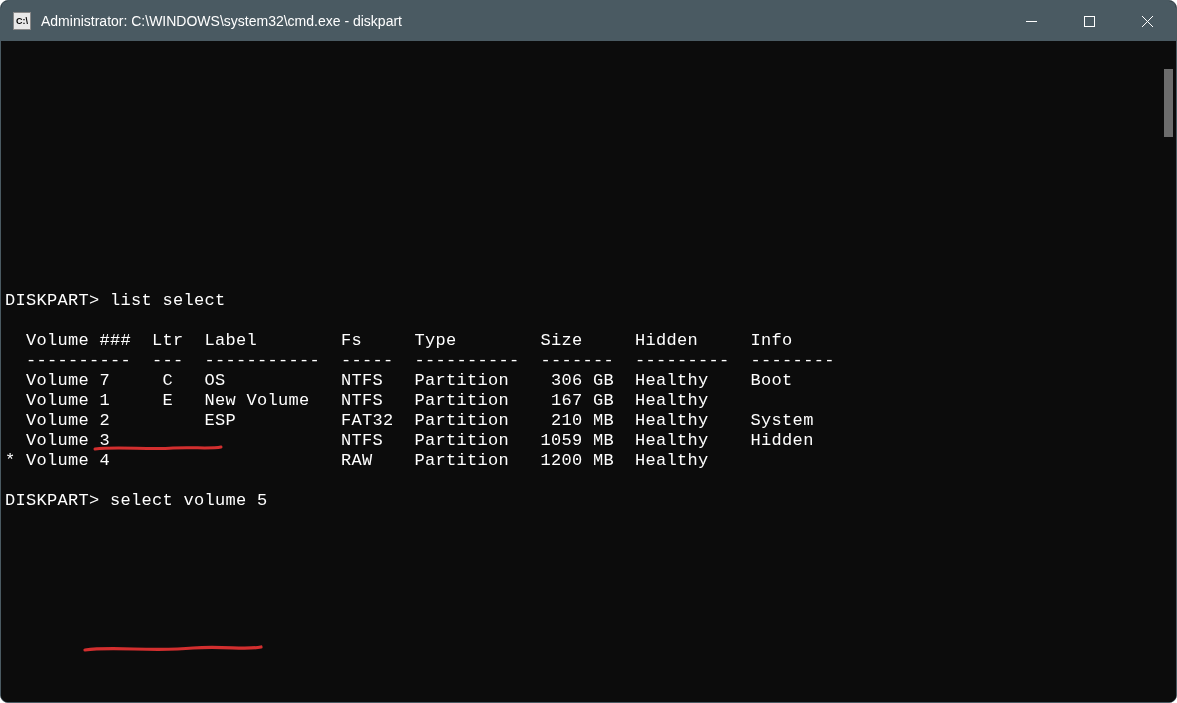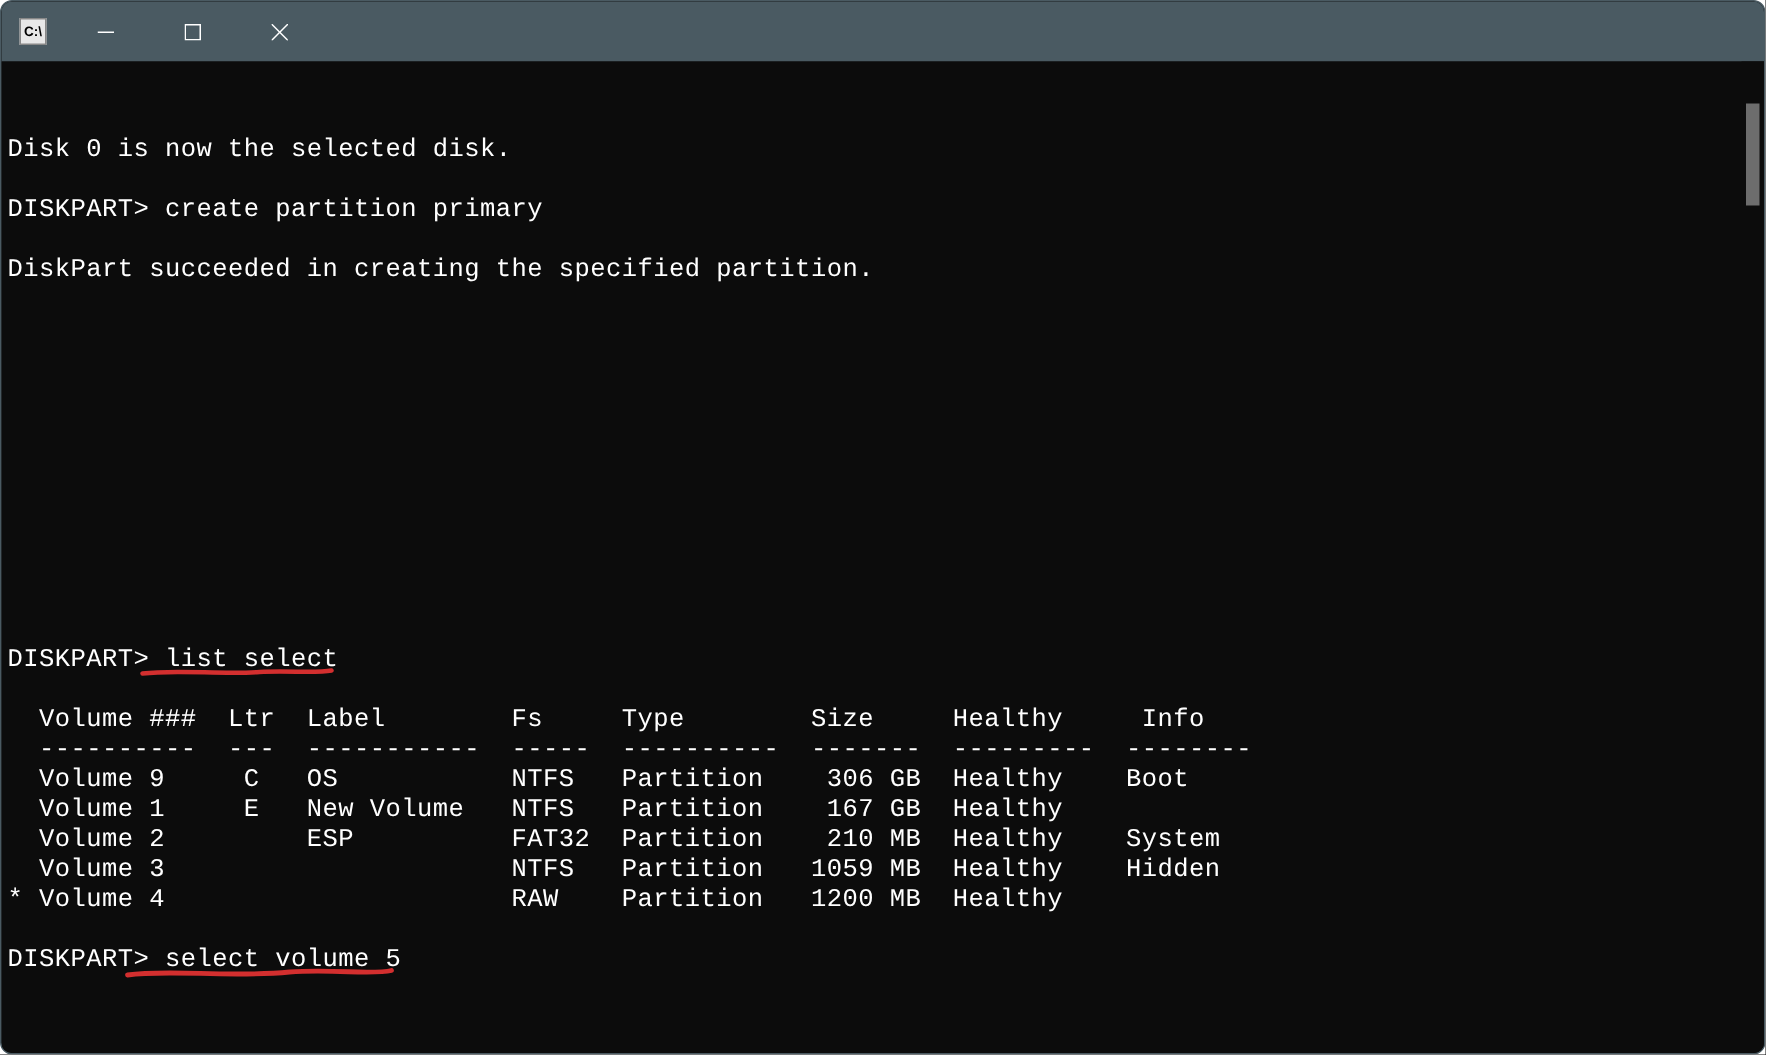--- a/index.html
+++ b/index.html
@@ -98,20 +98,21 @@
     }
     .annot svg { display:block; }
   </style>
 </head>
 <body>
 
 <div class="window">
 
   <div class="titlebar">
     <div class="titlebar-icon">C:\</div>
+    <div class="titlebar-title">Administrator: C:\WINDOWS\system32\cmd.exe - diskpart</div>
     <div class="win-controls">
       <div class="win-btn">
         <svg viewBox="0 0 11 11">
             <line x1="0" y1="5.5" x2="11" y2="5.5" stroke="#fff" stroke-width="1"></line>
           </svg>
       </div>
       <div class="win-btn">
         <svg viewBox="0 0 11 11">
             <rect x="0.5" y="0.5" width="10" height="10" fill="none" stroke="#fff" stroke-width="1"></rect>
           </svg>
@@ -120,43 +121,36 @@
         <svg viewBox="0 0 11 11">
             <line x1="0" y1="0" x2="11" y2="11" stroke="#fff" stroke-width="1"></line>
             <line x1="11" y1="0" x2="0" y2="11" stroke="#fff" stroke-width="1"></line>
           </svg>
       </div>
     </div>
   </div>
 
   <div class="terminal-wrap">
     <div class="terminal">
-<div>
-<span>Disk 0 is now the selected disk.</span>
-
-<span>DISKPART&gt;</span> <span>create partition primary</span>
-
-<span>DiskPart succeeded in creating the specified partition.</span>
-</div>
 
 
 
 
 
 
 
 
 
 
 <div>
 <span>DISKPART&gt;</span> <span>list select</span>
 
-<span>  Volume ###  Ltr  Label        Fs     Type        Size     Healthy     Info</span>
+<span>  Volume ###  Ltr  Label        Fs     Type        Size     Hidden     Info</span>
 <span>  ----------  ---  -----------  -----  ----------  -------  ---------  --------</span>
-<span>  Volume 9     C   OS           NTFS   Partition    306 GB  Healthy    Boot</span>
+<span>  Volume 7     C   OS           NTFS   Partition    306 GB  Healthy    Boot</span>
 <span>  Volume 1     E   New Volume   NTFS   Partition    167 GB  Healthy</span>
 <span>  Volume 2         ESP          FAT32  Partition    210 MB  Healthy    System</span>
 <span>  Volume 3                      NTFS   Partition   1059 MB  Healthy    Hidden</span>
 <span>* Volume 4                      RAW    Partition   1200 MB  Healthy</span>
 
 <span>DISKPART&gt;</span> <span>select volume 5</span>
 </div>
 
       
       <div class="annot" style="left:92px; top:362px;">

